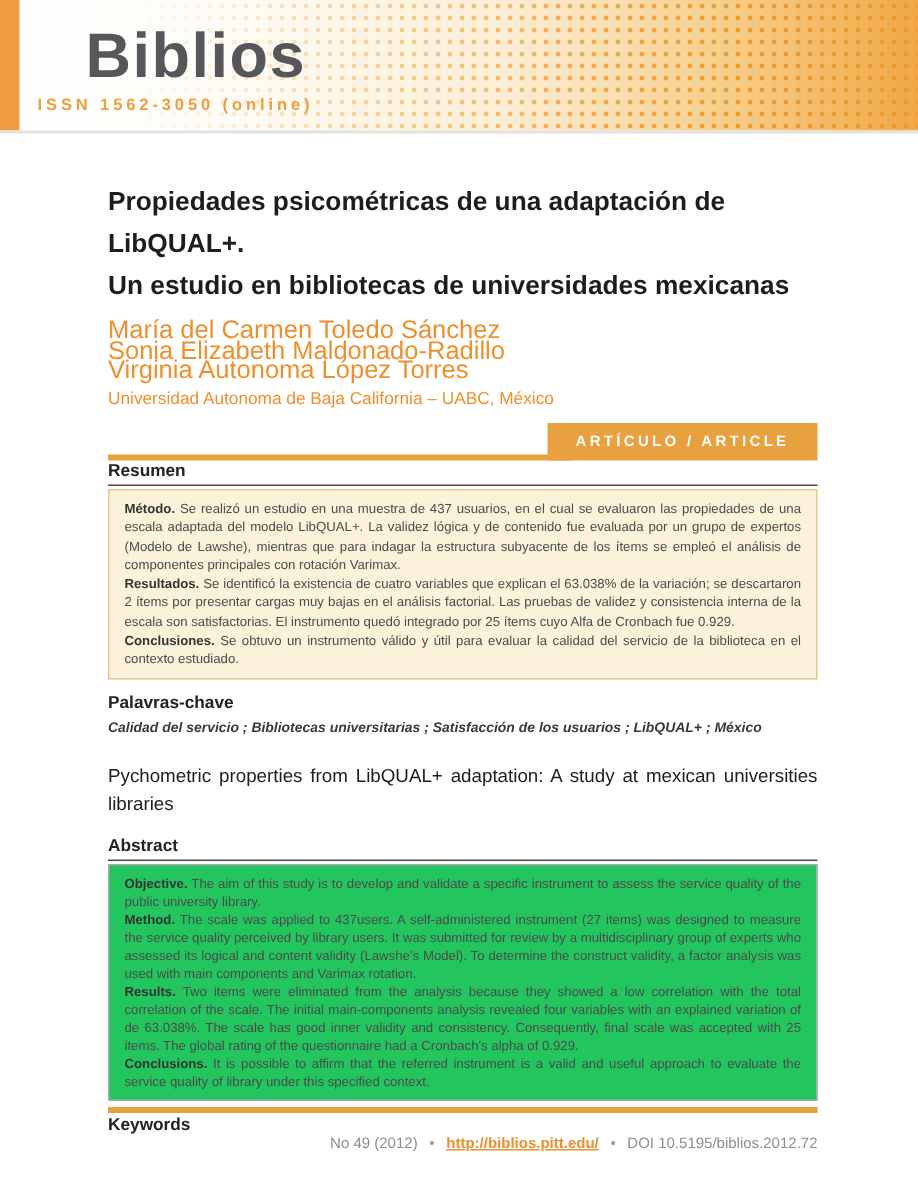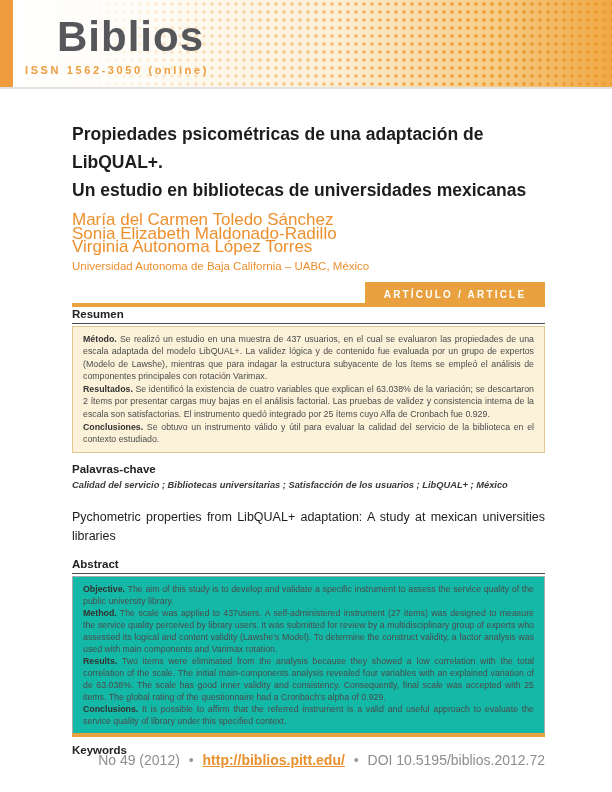--- a/index.html
+++ b/index.html
@@ -56,36 +56,36 @@
   }
   .sec-heading.underlined { border-bottom:1px solid #4c4c4c; padding-bottom:2px; }
 
   .abs-box {
     margin-top:2px; padding:6px 10px;
     font-size:8.8px; line-height:12.6px; color:#4b4b4d; text-align:justify;
   }
   .abs-box p { margin:0; }
   .abs-box b { color:#333333; }
   .abs-box.cream { background:#fbf2d9; border:1px solid #e4c98f; }
-  .abs-box.gray  { background:#14b8a6; border:1px solid #a9abae; line-height:12.0px; }
+  .abs-box.gray  { background:#22c55e; border:1px solid #a9abae; line-height:12.0px; }
 
   .mt-resumen { }
   .mt-kw { margin-top:9px; }
   .kw-text { margin-top:3px; font-size:9.3px; font-style:italic; font-weight:bold; color:#39393b; line-height:12px; }
 
   .title-en {
     margin-top:17px; font-size:12.5px; font-weight:normal; color:#1d1d1f;
     line-height:19px; text-align:justify;
   }
   .mt-abstract { margin-top:11px; }
 
   
   .bottom-area { position:absolute; left:72px; right:67px; bottom:24px; }
   .footer-rule { height:4px; background:#e9a13f; }
-  .footer-line { margin-top:15px; text-align:right; font-size:14px; color:#8d8d8f; }
+  .footer-line { margin-top:15px; text-align:right; font-size:10px; color:#8d8d8f; }
   .footer-line .sep { color:#9a9a9c; margin:0 5px; }
   .footer-link { color:#e8912d; font-weight:bold; text-decoration:underline; }
 </style>
 </head>
 <body>
 
 <div class="page">
 
   <header class="header">
     <div class="header-dots"></div>

